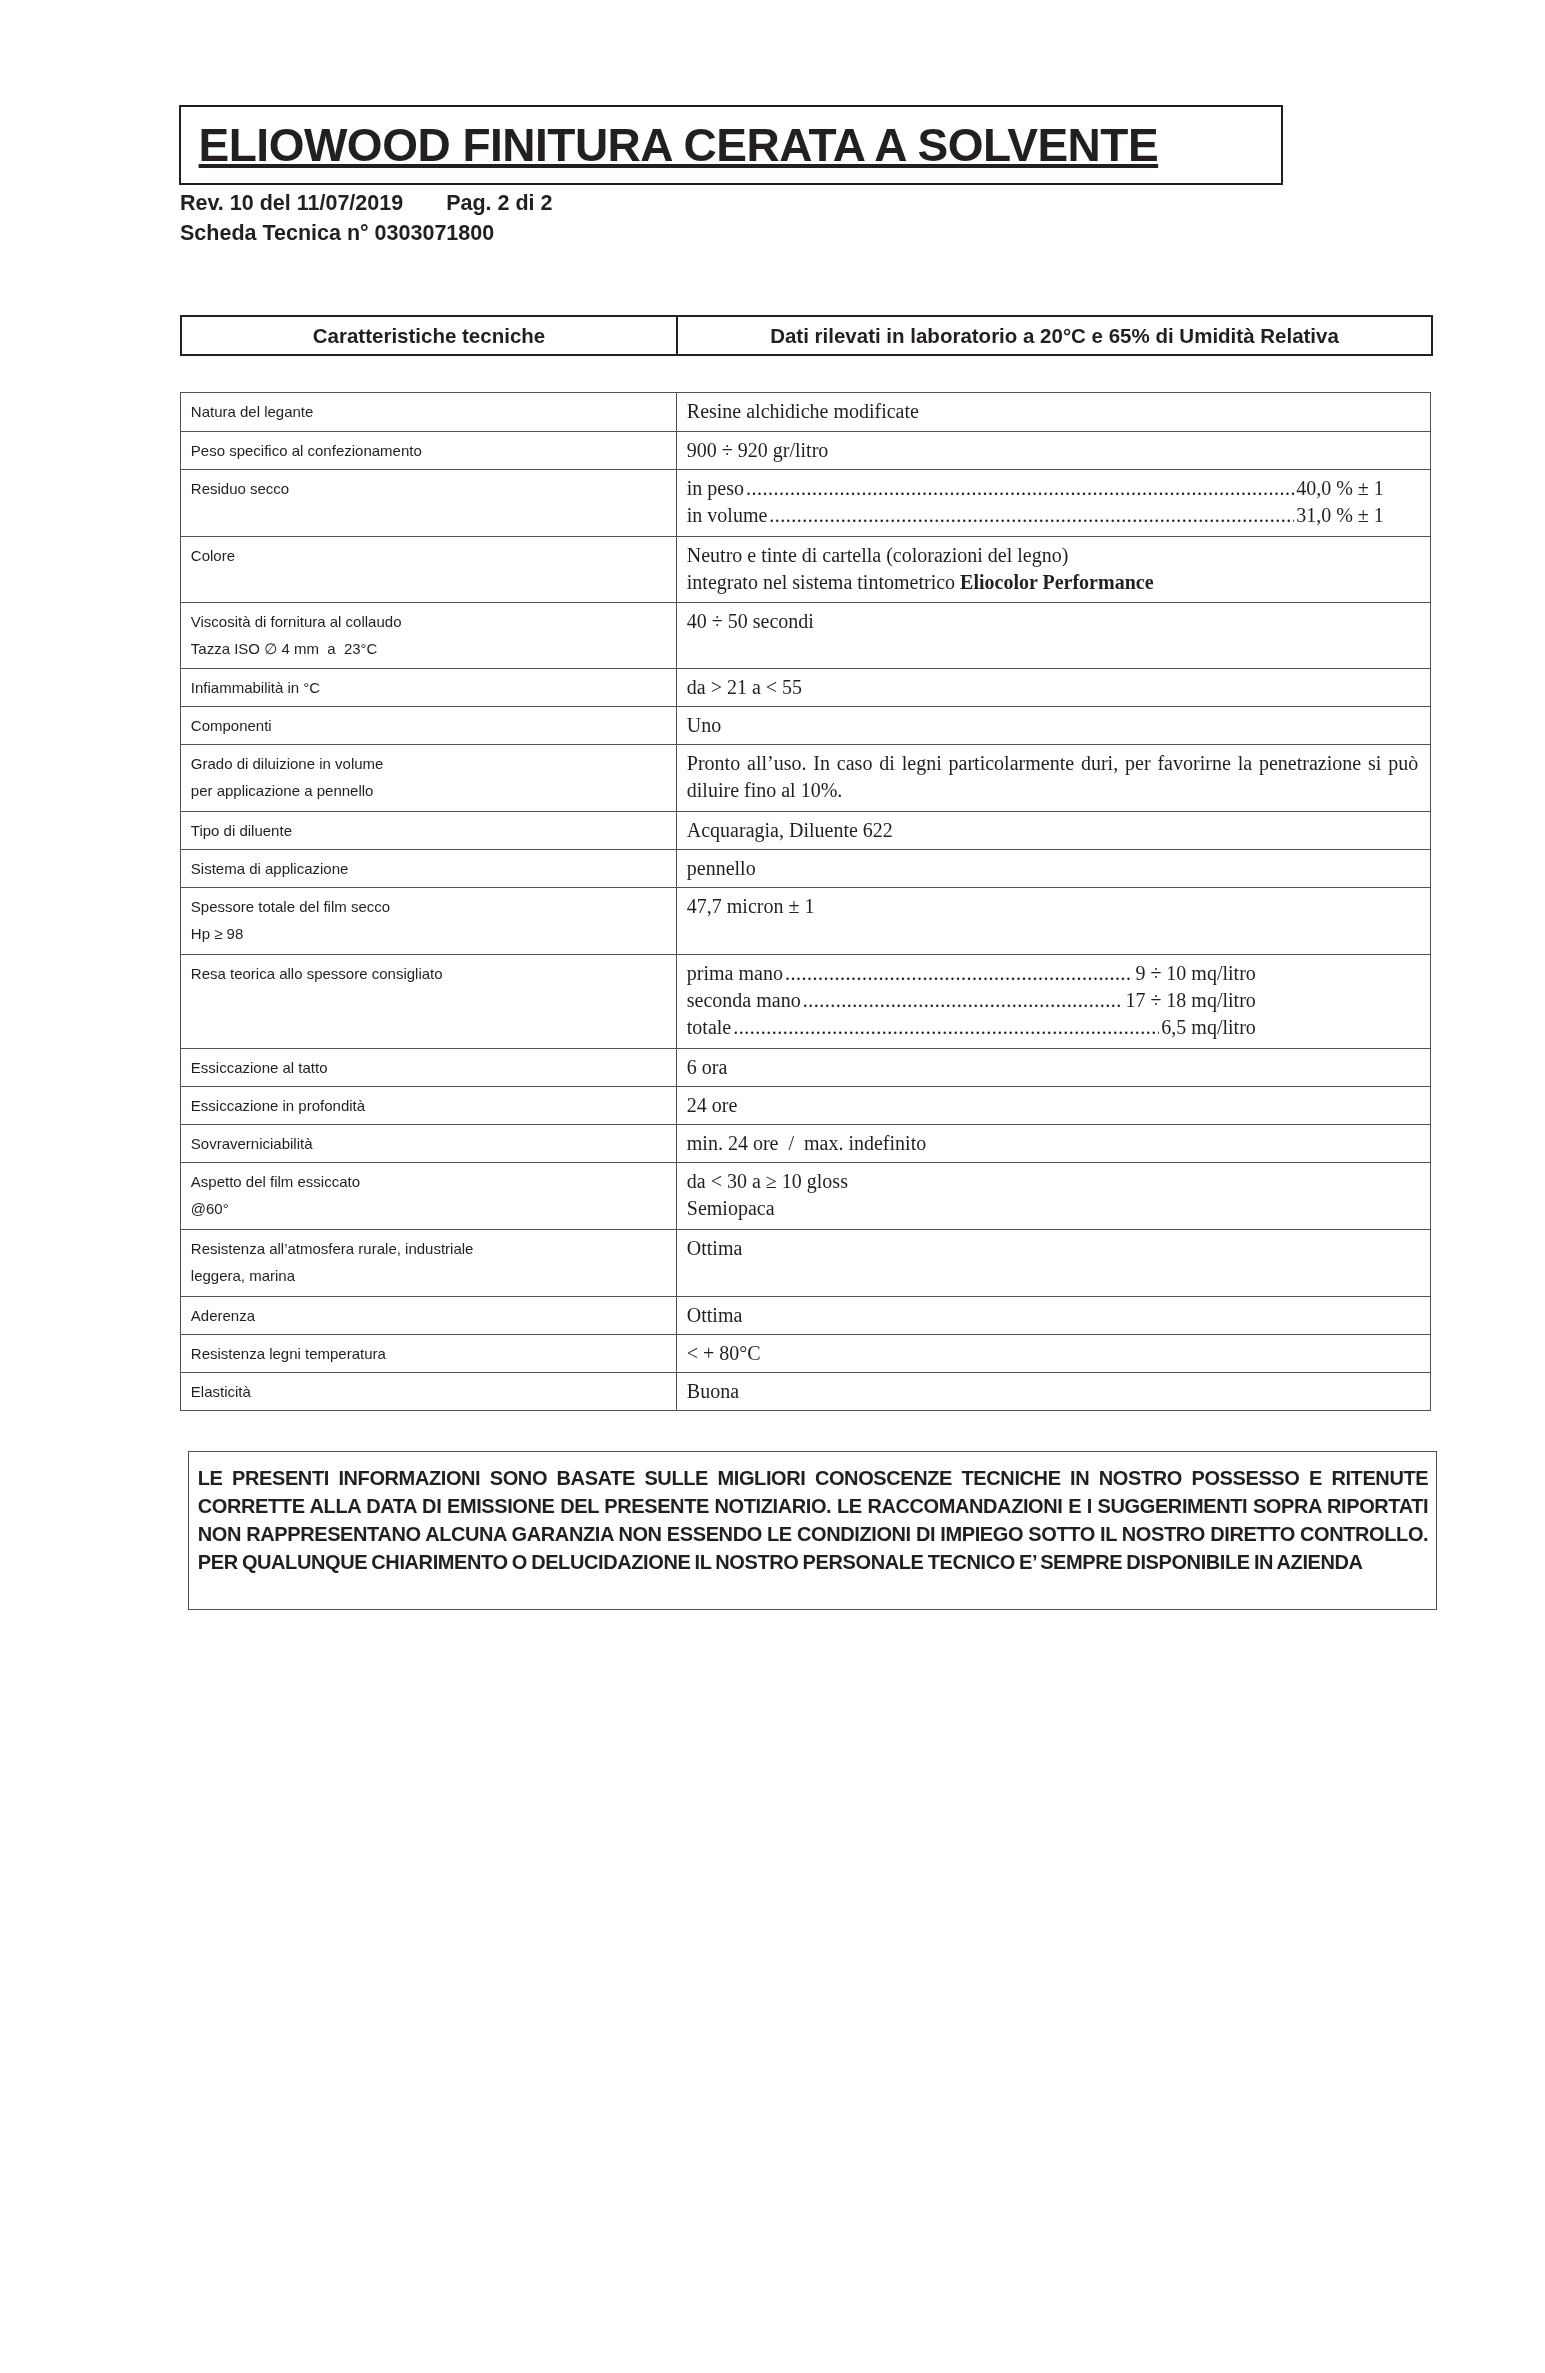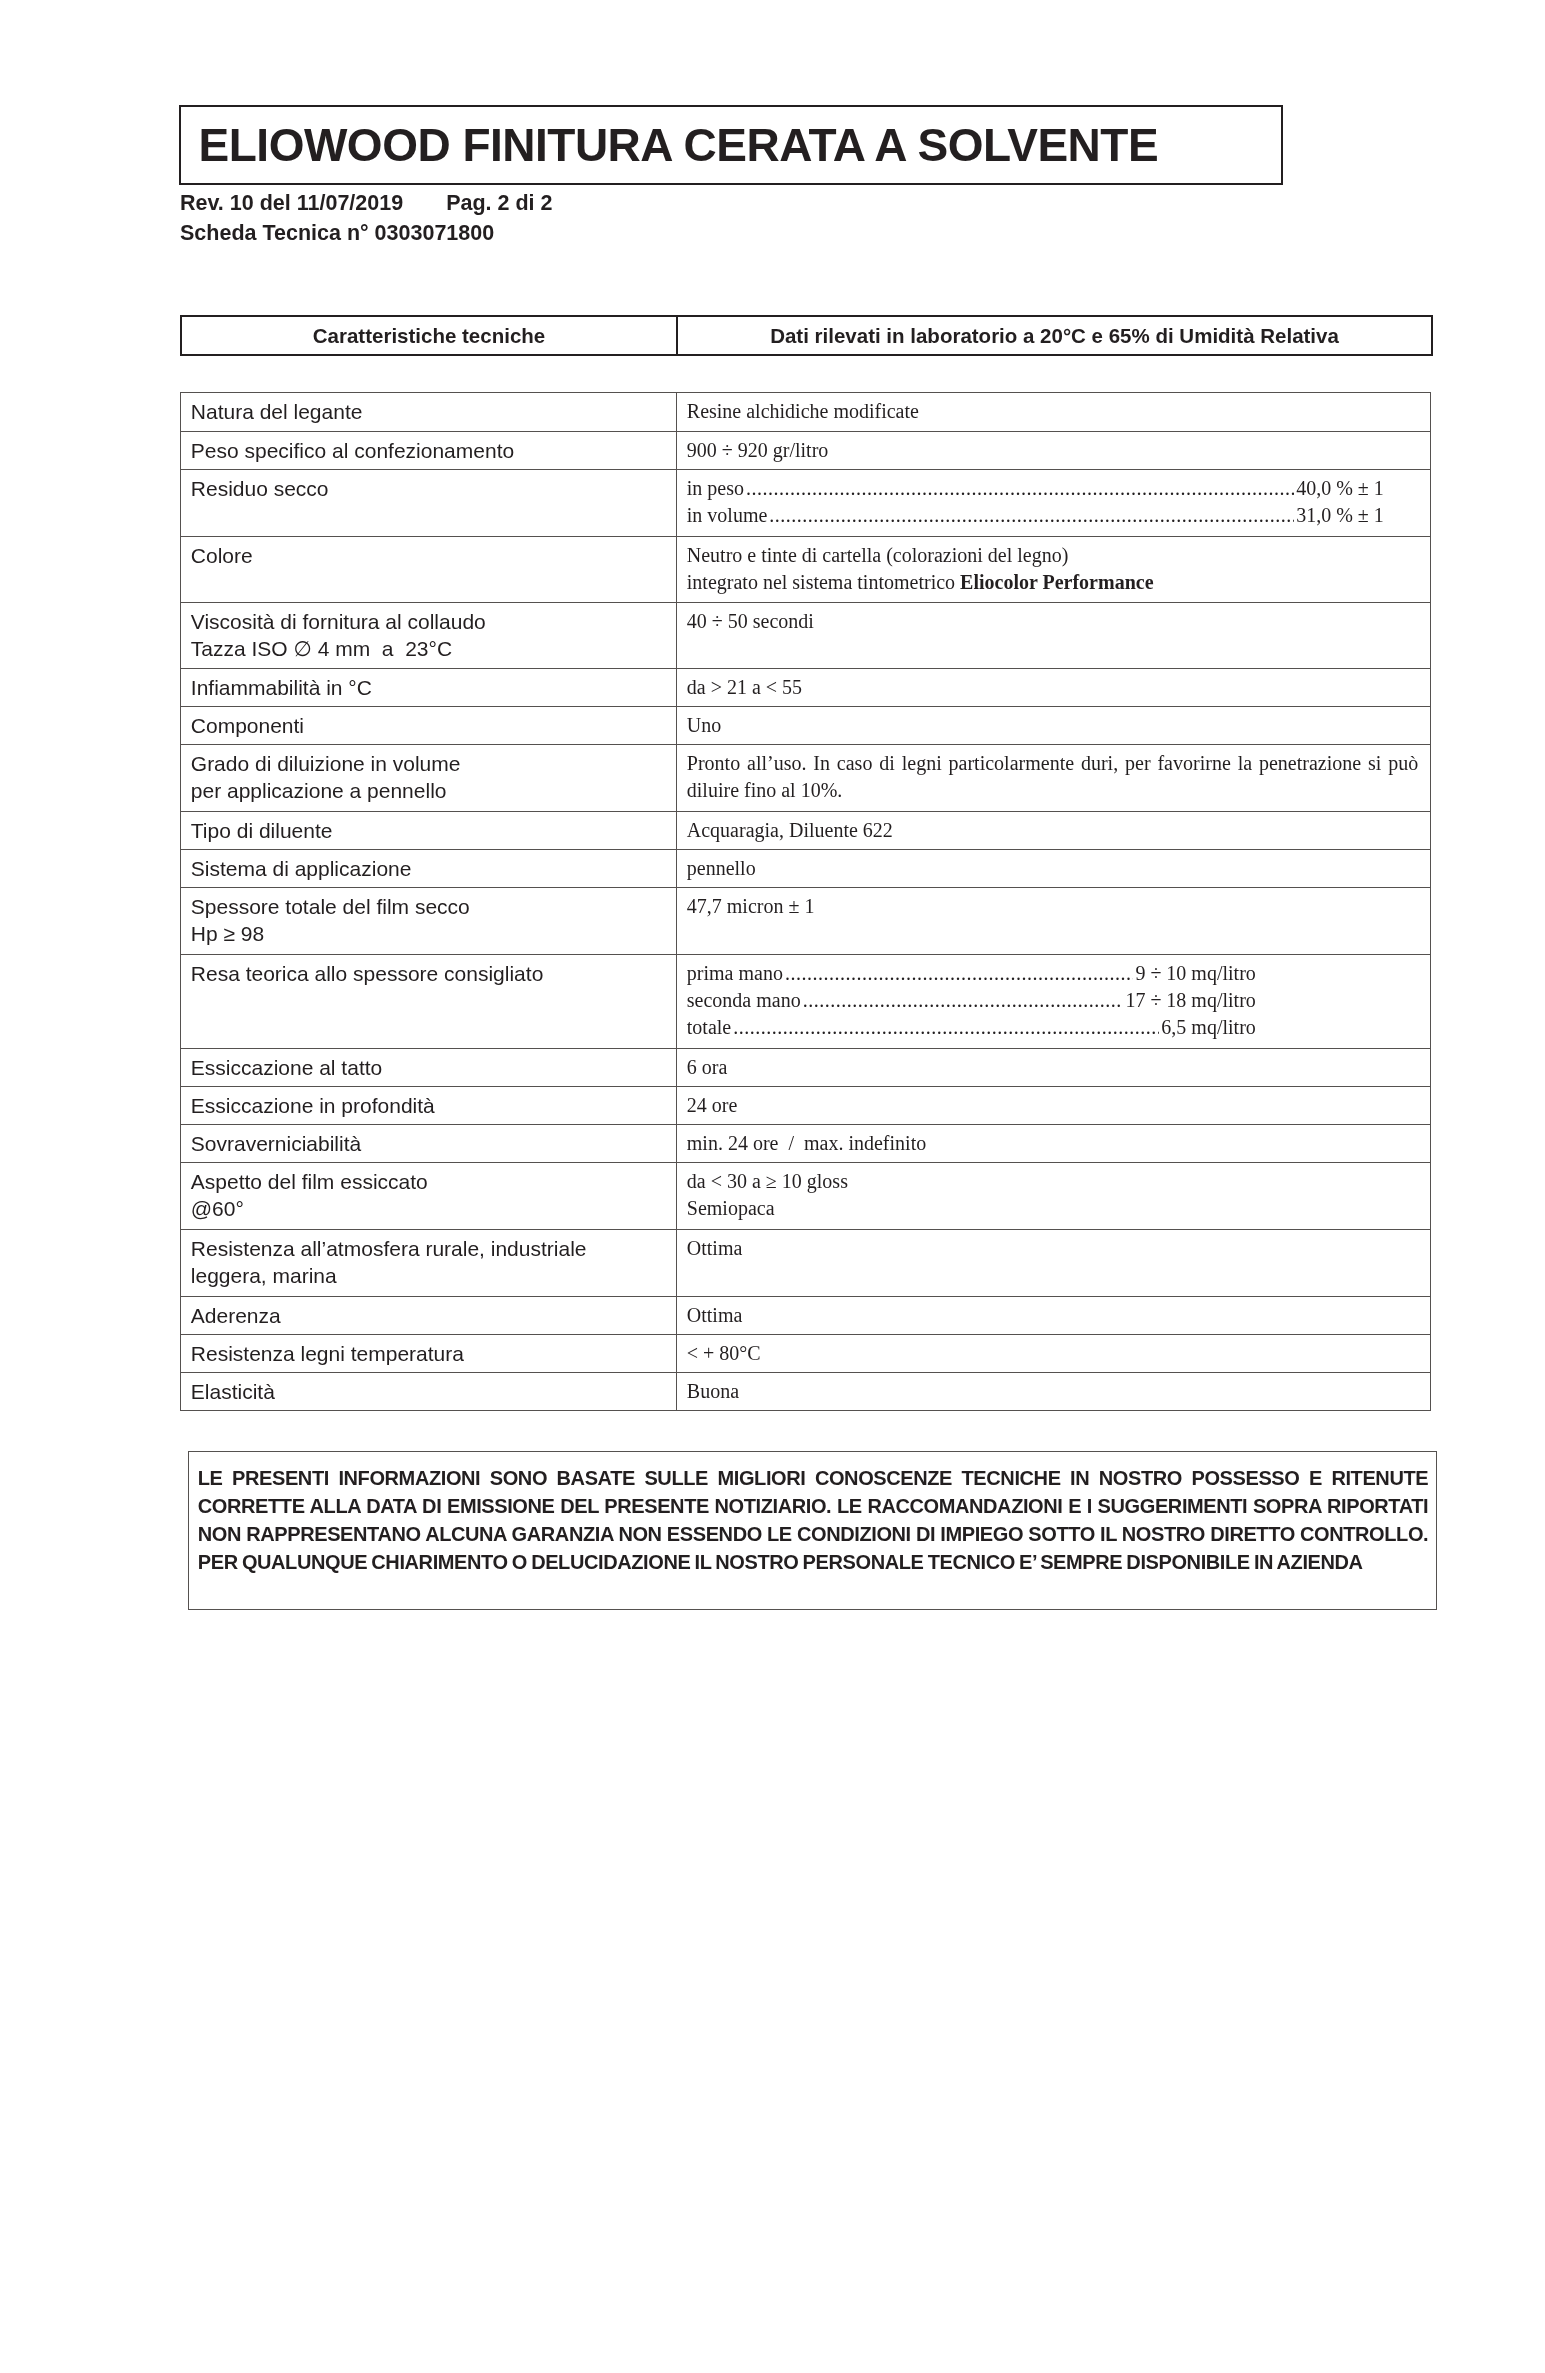--- a/index.html
+++ b/index.html
@@ -6,21 +6,21 @@
   body {
     width: 1546px; height: 2374px; position: relative; overflow: hidden;
     font-family: "Liberation Sans", sans-serif; color: #231f20;
   }
   .title-box {
     position: absolute; left: 179px; top: 105px; width: 1100px; height: 76px;
     border: 2px solid #231f20; box-sizing: content-box;
   }
   .title-box h1 {
     margin: 0; position: absolute; left: 17.6px; top: 11.7px;
-    font-size: 46px; font-weight: bold; letter-spacing: -0.5px; line-height: 53px;
+    font-size: 46px; font-weight: bold; letter-spacing: -0.5px; line-height: 53px; text-decoration: underline;
   }
   .meta-line {
     position: absolute; left: 180px; font-size: 21.5px; font-weight: bold; line-height: 25px;
   }
   .meta-line .gap { display: inline-block; width: 43px; }
   .head-table {
     position: absolute; left: 180px; top: 315px; width: 1249px; height: 37px;
     border: 2px solid #231f20; display: flex;
   }
   .head-table .cell {
@@ -30,21 +30,21 @@
   .head-table .c1 { width: 494px; border-right: 2px solid #231f20; }
   .head-table .c2 { flex: 1; }
   .main-table {
     position: absolute; left: 180px; top: 392px; width: 1249px;
     border: 1.5px solid #55514f; border-collapse: collapse;
   }
   .row { display: flex; border-top: 1.5px solid #55514f; box-sizing: border-box; }
   .row:first-child { border-top: none; }
   .row .k {
     width: 496px; border-right: 1.5px solid #55514f; padding: 4.9px 0 0 9.8px; box-sizing: border-box;
-    font-size: 21px; line-height: 27px;
+    font-size: 15px; line-height: 27px;
   }
   .row .v {
     flex: 1; padding: 4.9px 9.8px 0 9.8px; box-sizing: border-box;
     font-size: 20px; line-height: 27px; font-family: Liberation Serif, serif;
   }
   .line { display: block; white-space: nowrap; }
   .justify { white-space: normal; text-align: justify; text-align-last: left; padding-right: 2px; }
   .dotted { display: flex; align-items: baseline; }
   .dotted .lbl { white-space: nowrap; }
   .dotted .dots {

